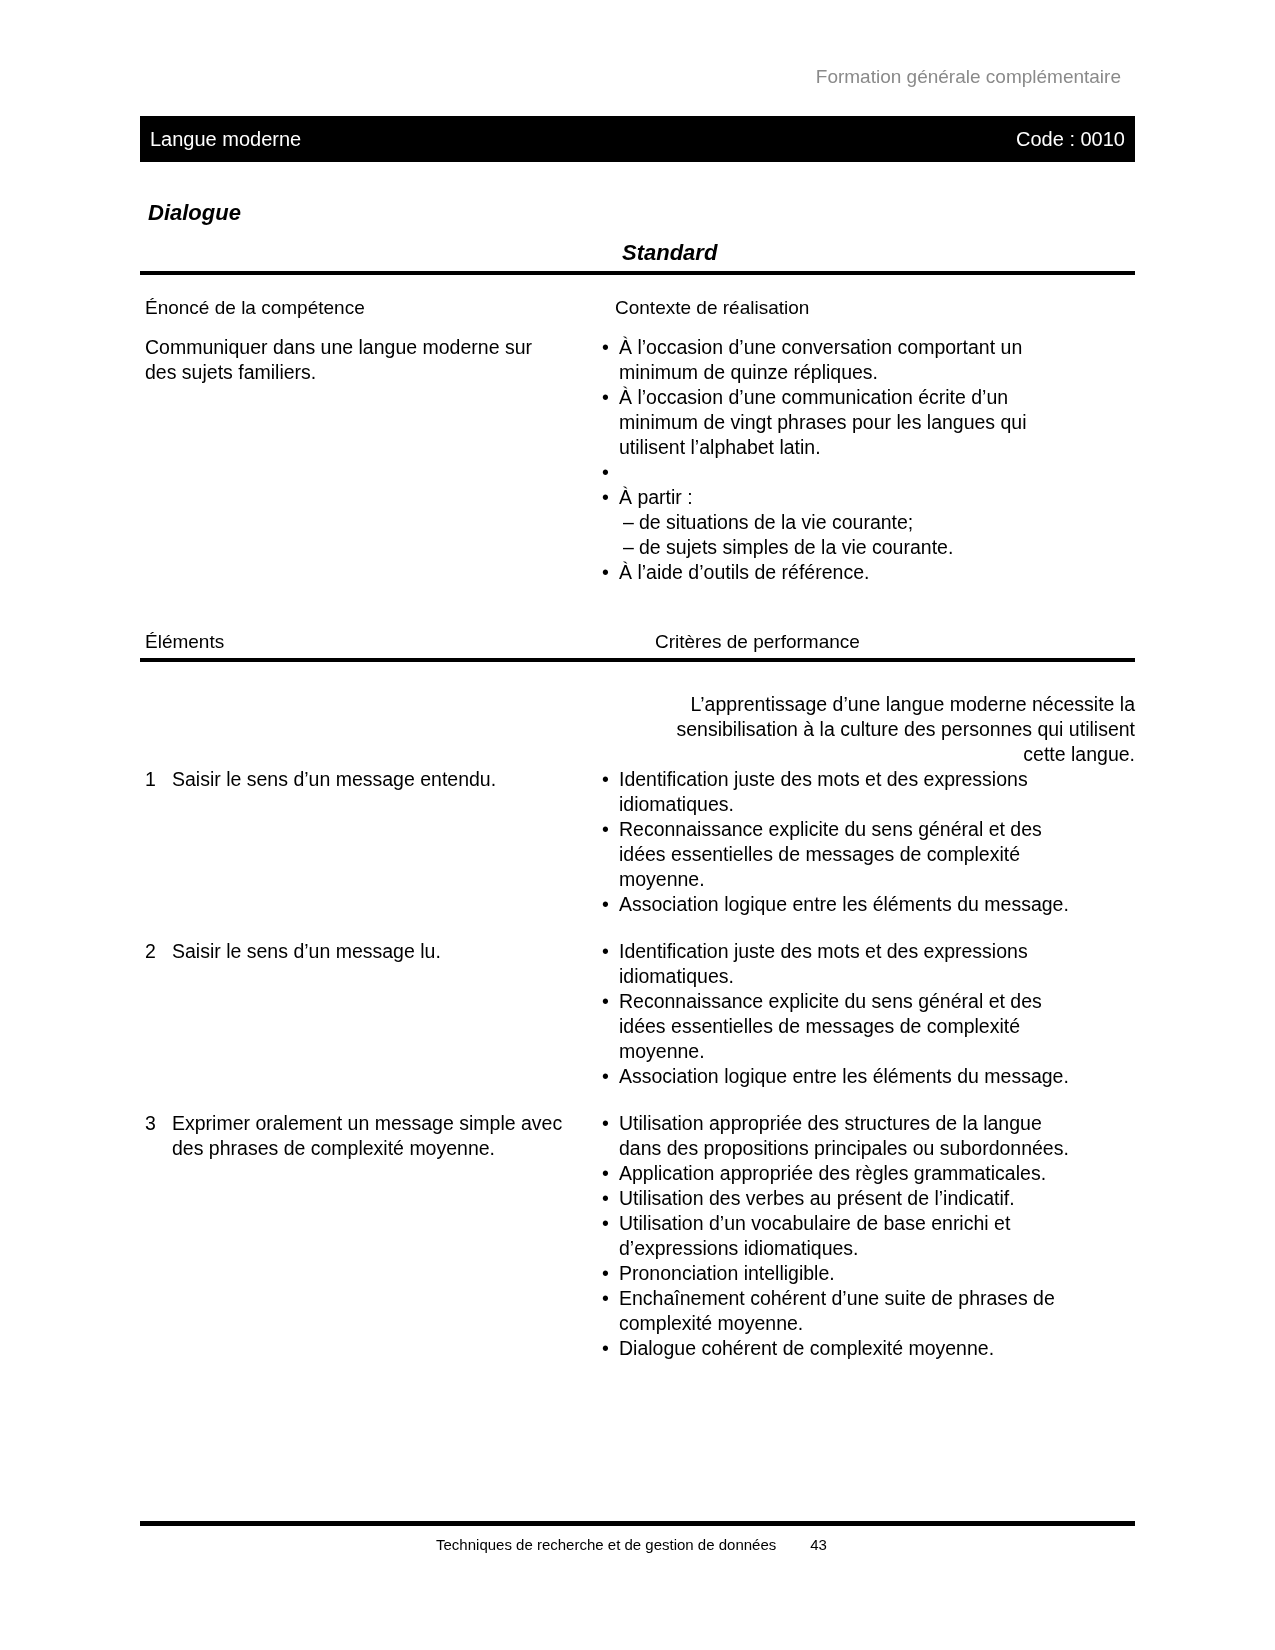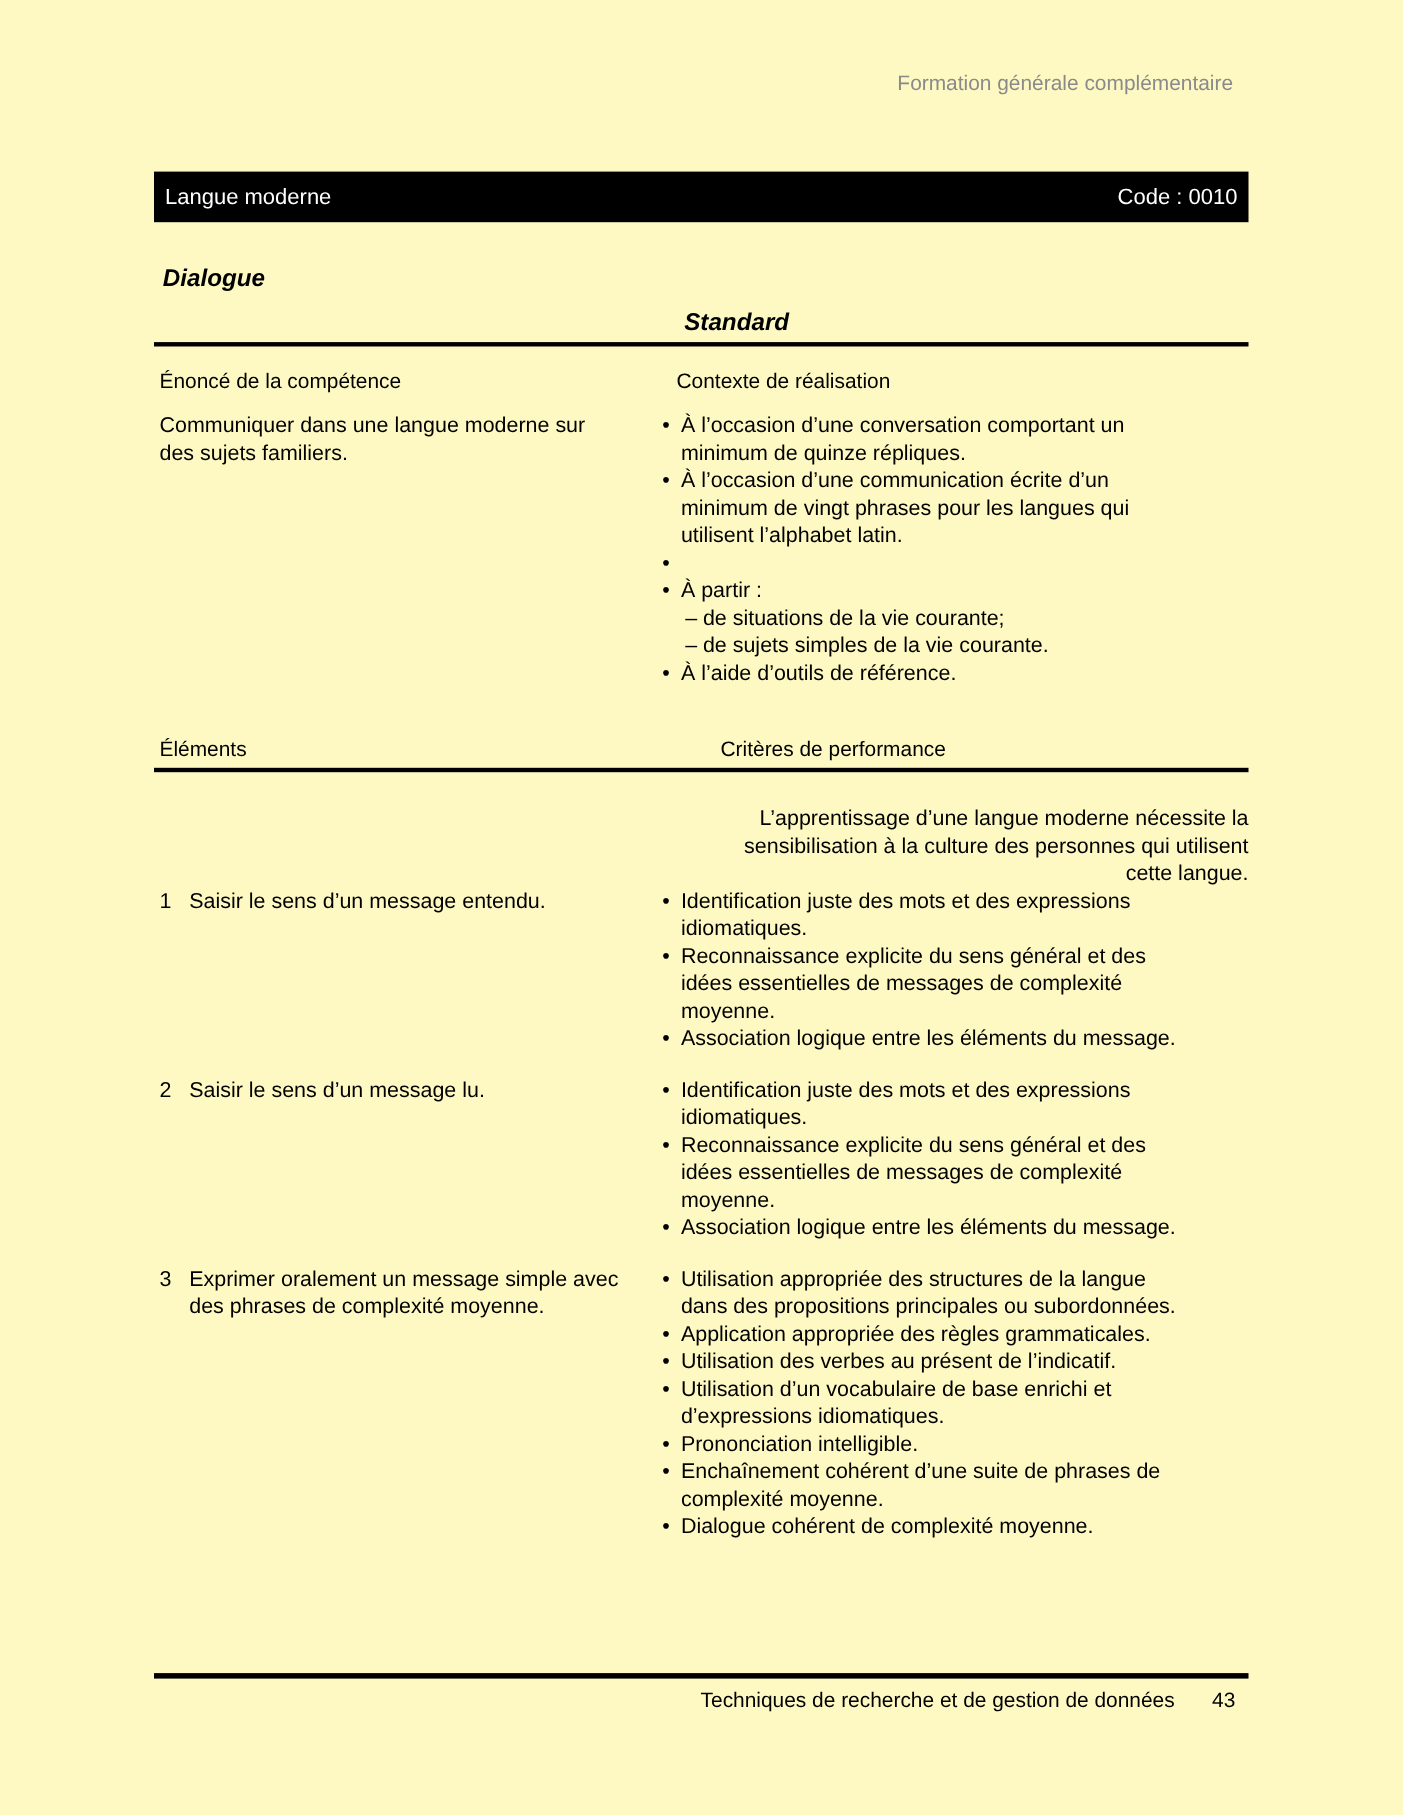--- a/index.html
+++ b/index.html
@@ -1,24 +1,24 @@
 <!DOCTYPE html>
 <html><head>
 <meta charset="utf-8">
 <style>
   html,body{margin:0;padding:0;background:#e8e8e8;}
   .page{
-    width:1275px;height:1650px;background:#fef9c3;margin:0 auto;
+    width:1275px;height:1650px;background:#ffffff;margin:0 auto;
     font-family:"Liberation Sans", sans-serif;color:#000;
     position:relative;overflow:hidden;box-sizing:border-box;
   }
   .inner{padding:66px 140px 0 140px;}
   .running-head{text-align:right;font-size:19px;color:#8a8a8a;padding-right:14px;}
   .title-bar{
-    margin-top:68px;height:46px;background:#000;color:#fff;
+    margin-top:28px;height:46px;background:#000;color:#fff;
     display:flex;align-items:center;justify-content:space-between;
     font-size:20px;padding:15px 10px;box-sizing:border-box;
   }
   .col-heads{margin-top:38px;display:flex;}
   .objectif-head{width:462px;padding-left:8px;font-size:22px;font-weight:bold;font-style:italic;box-sizing:border-box;}
   .standard-head{padding-left:20px;font-size:22px;font-weight:bold;font-style:italic;margin-top:40px;}
   .rule{height:4px;background:#000;margin-top:5px;}
   .grid{display:grid;grid-template-columns:462px 1fr;}
   h3{font-size:19px;font-weight:normal;margin:0;line-height:22px;}
   .lh{padding-left:5px;}
@@ -35,21 +35,21 @@
   .heads2{margin-top:46px;gap:40px;}
   .row-intro{margin-top:30px;}
   .row-next{margin-top:22px;}
   .intro{font-size:19.5px;line-height:25px;white-space:pre-line;margin:0;text-align:right;}
   .item{display:flex;font-size:19.5px;line-height:25px;padding-left:5px;align-items:flex-start;}
   .item .num{width:27px;flex:none;}
   .item .itext{white-space:pre-line;}
   .pad-intro{padding-top:75px;}
   .footer{position:absolute;left:140px;right:140px;top:1521px;}
   .footer-rule{height:5px;background:#000;}
-  .footer-text{margin-top:10px;text-align:right;font-size:19px;padding-right:12px;}
+  .footer-text{margin-top:10px;text-align:center;font-size:15px;padding-right:12px;}
   .pagenum{margin-left:34px;}
 </style>
 </head>
 <body>
 
 <div class="page">
   <div class="inner">
 
     <div class="running-head">Formation générale complémentaire</div>
 

